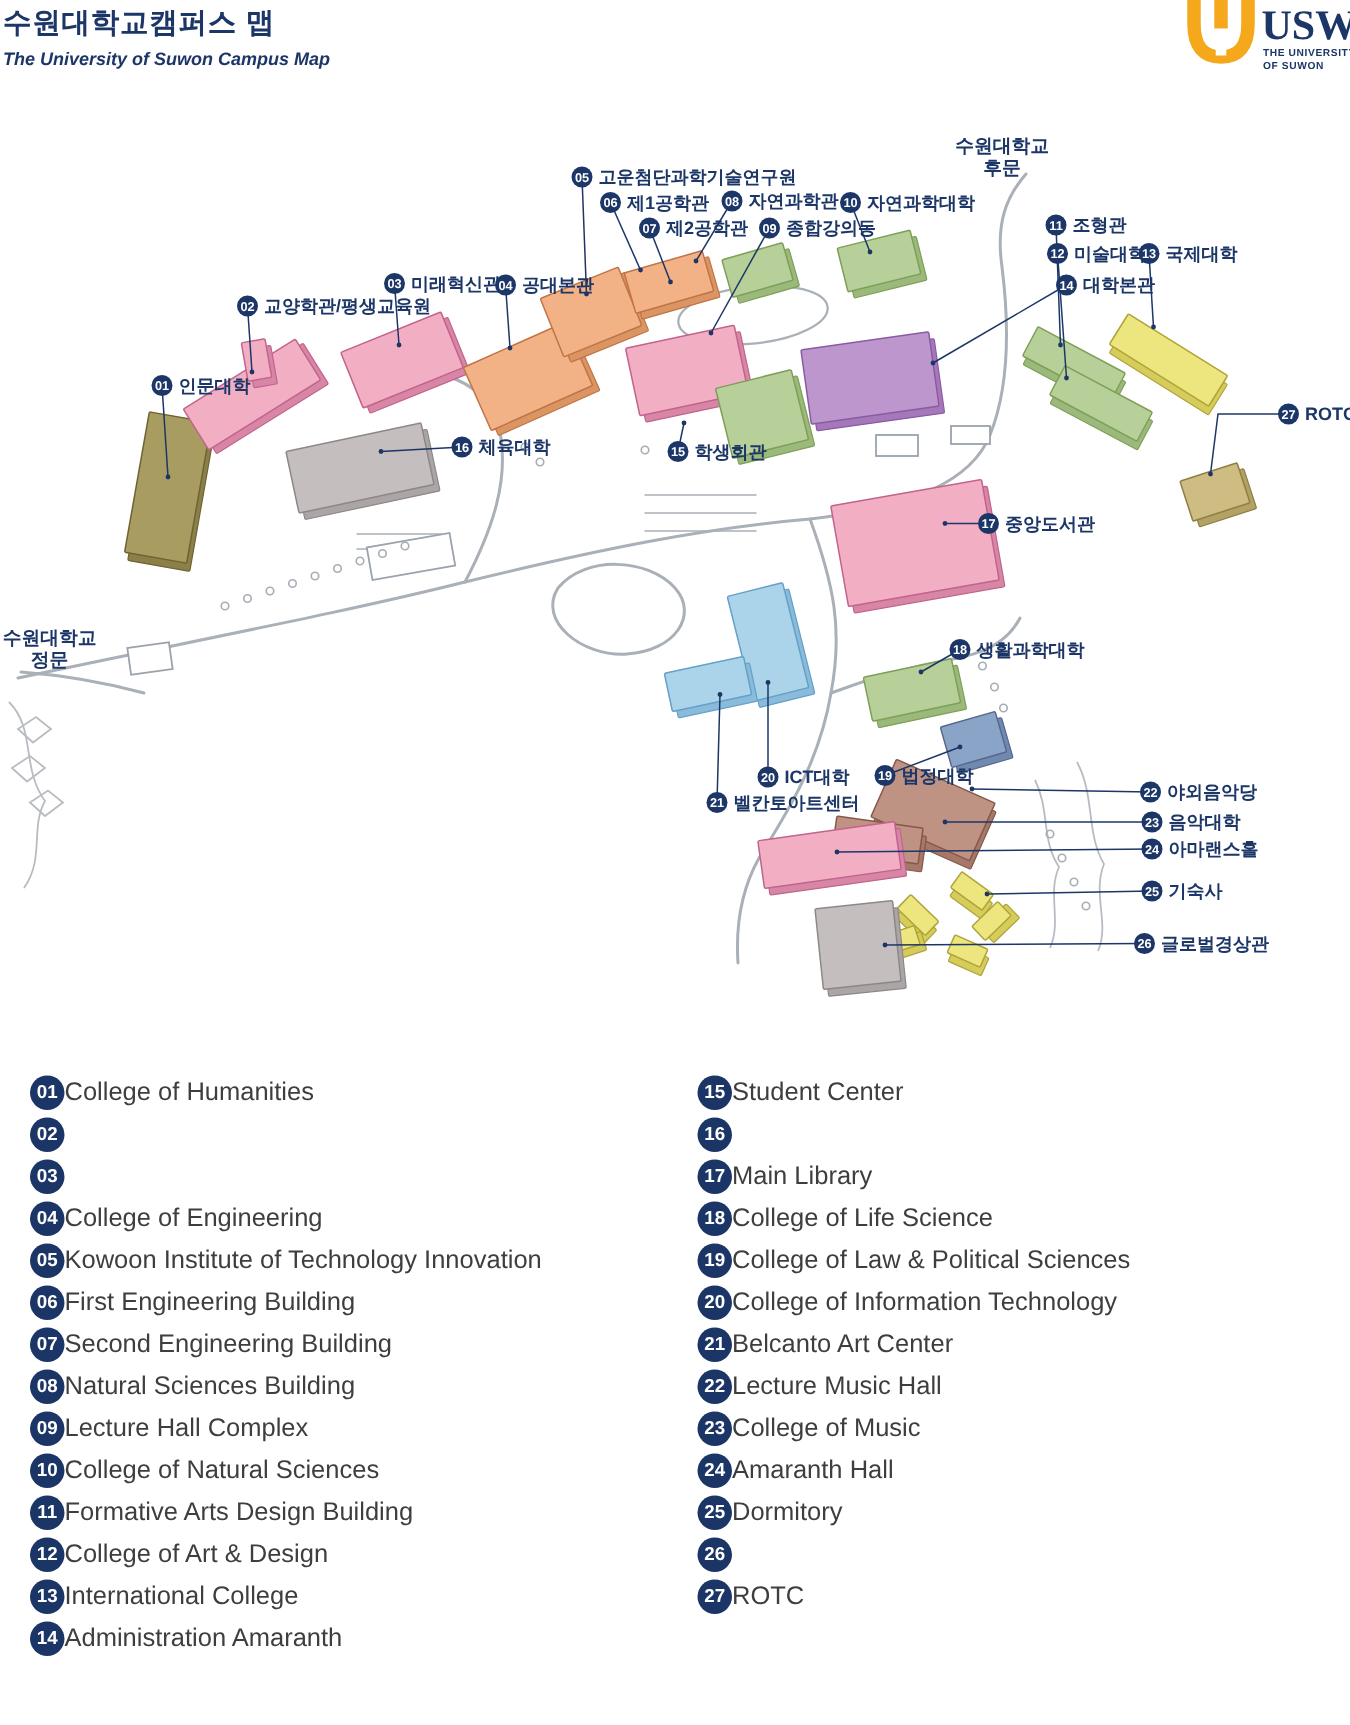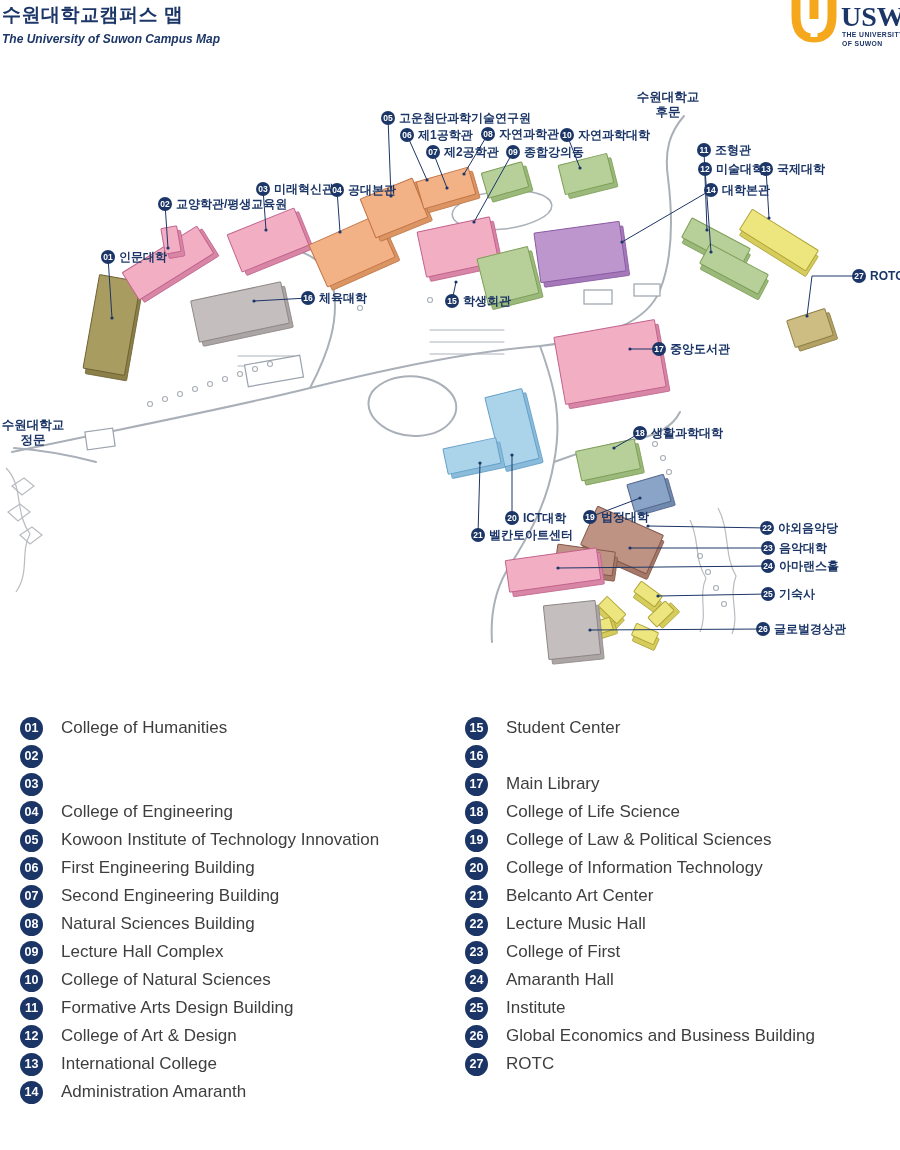--- a/index.html
+++ b/index.html
@@ -25,21 +25,21 @@
       font-size:8.5px;fill:#fff;text-anchor:middle;}
   .gate-text{font-family:"Liberation Sans","DejaVu Sans",sans-serif;font-weight:bold;
       font-size:12.5px;fill:#1C3667;text-anchor:middle;}
   
   .legend-col{position:absolute;top:714px;width:432px;}
   .legend-col.left{left:20px;}
   .legend-col.right{left:465px;}
   .legend-row{display:flex;align-items:center;height:28px;}
   .lbadge{flex:0 0 23px;width:23px;height:23px;border-radius:50%;background:#1B3566;color:#fff;
       font-size:12.5px;font-weight:bold;display:flex;align-items:center;justify-content:center;}
-  .llabel{margin-left:18px;font-size:17px;color:#3E3E3E;white-space:nowrap;}
+  .llabel{margin-left:0;font-size:17px;color:#3E3E3E;white-space:nowrap;}
 </style>
 </head>
 <body>
 
 <div class="page">
 
   <div class="hdr">
     <div class="ko">수원대학교캠퍼스 맵</div>
     <div class="en">The University of Suwon Campus Map</div>
   </div>
@@ -510,33 +510,32 @@
       <div class="legend-row">
         <span class="lbadge">21</span>
         <span class="llabel">Belcanto Art Center</span>
       </div>
       <div class="legend-row">
         <span class="lbadge">22</span>
         <span class="llabel">Lecture Music Hall</span>
       </div>
       <div class="legend-row">
         <span class="lbadge">23</span>
-        <span class="llabel">College of First</span>
+        <span class="llabel">College of Music</span>
       </div>
       <div class="legend-row">
         <span class="lbadge">24</span>
         <span class="llabel">Amaranth Hall</span>
       </div>
       <div class="legend-row">
         <span class="lbadge">25</span>
-        <span class="llabel">Institute</span>
+        <span class="llabel">Dormitory</span>
       </div>
       <div class="legend-row">
         <span class="lbadge">26</span>
-        <span class="llabel">Global Economics and Business Building</span>
       </div>
       <div class="legend-row">
         <span class="lbadge">27</span>
         <span class="llabel">ROTC</span>
       </div>
     </div>
 
 </div>
 
 </body></html>

